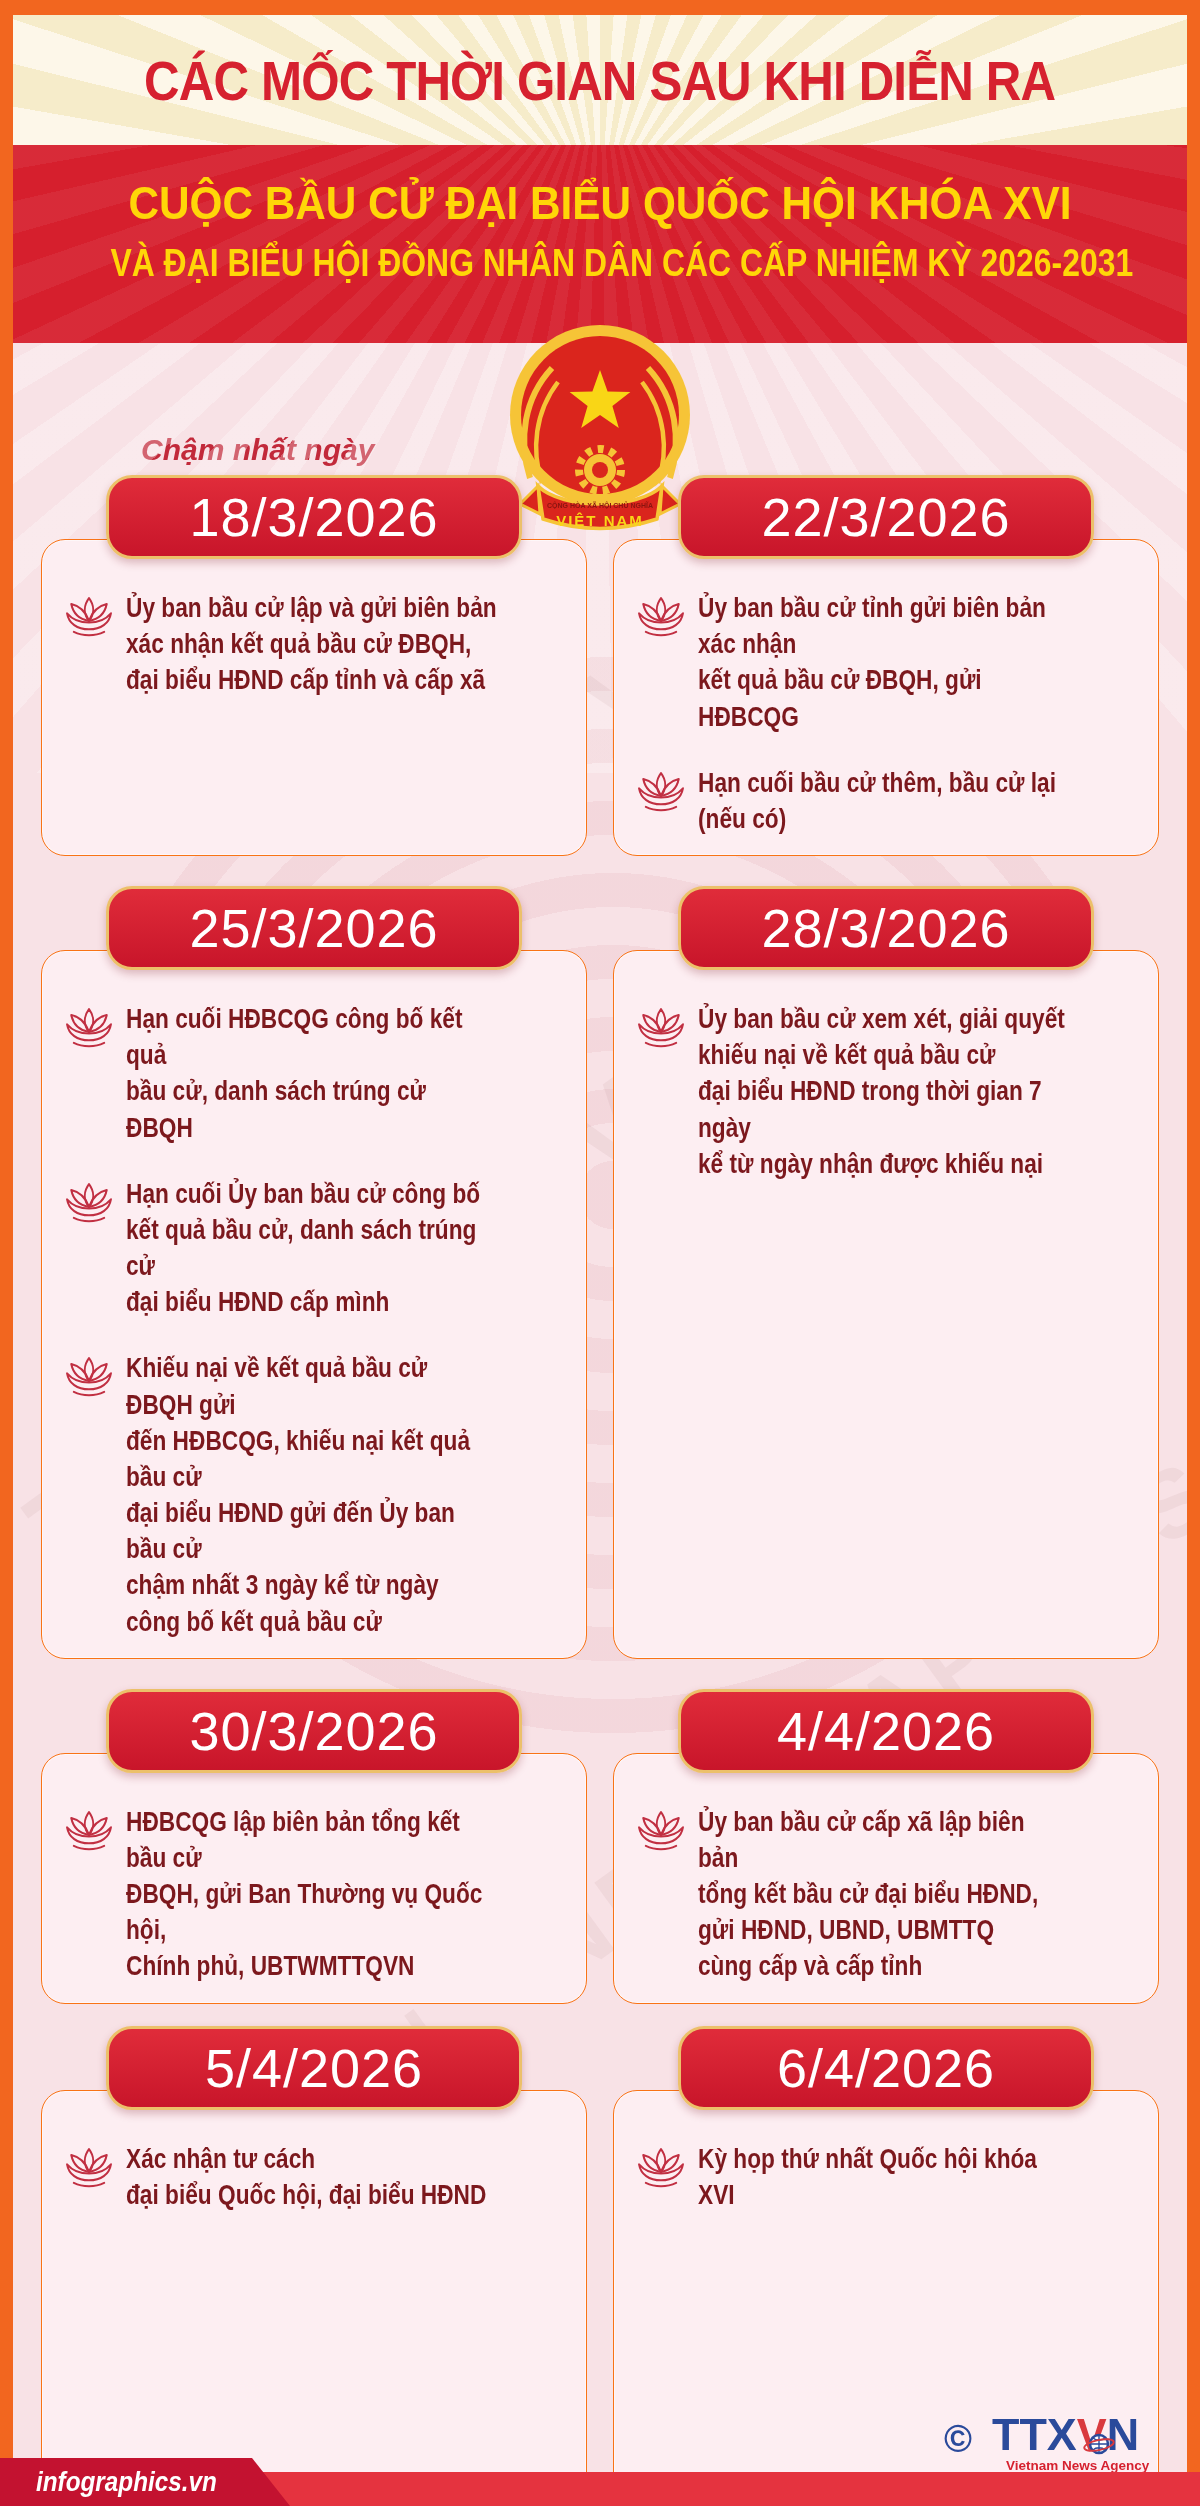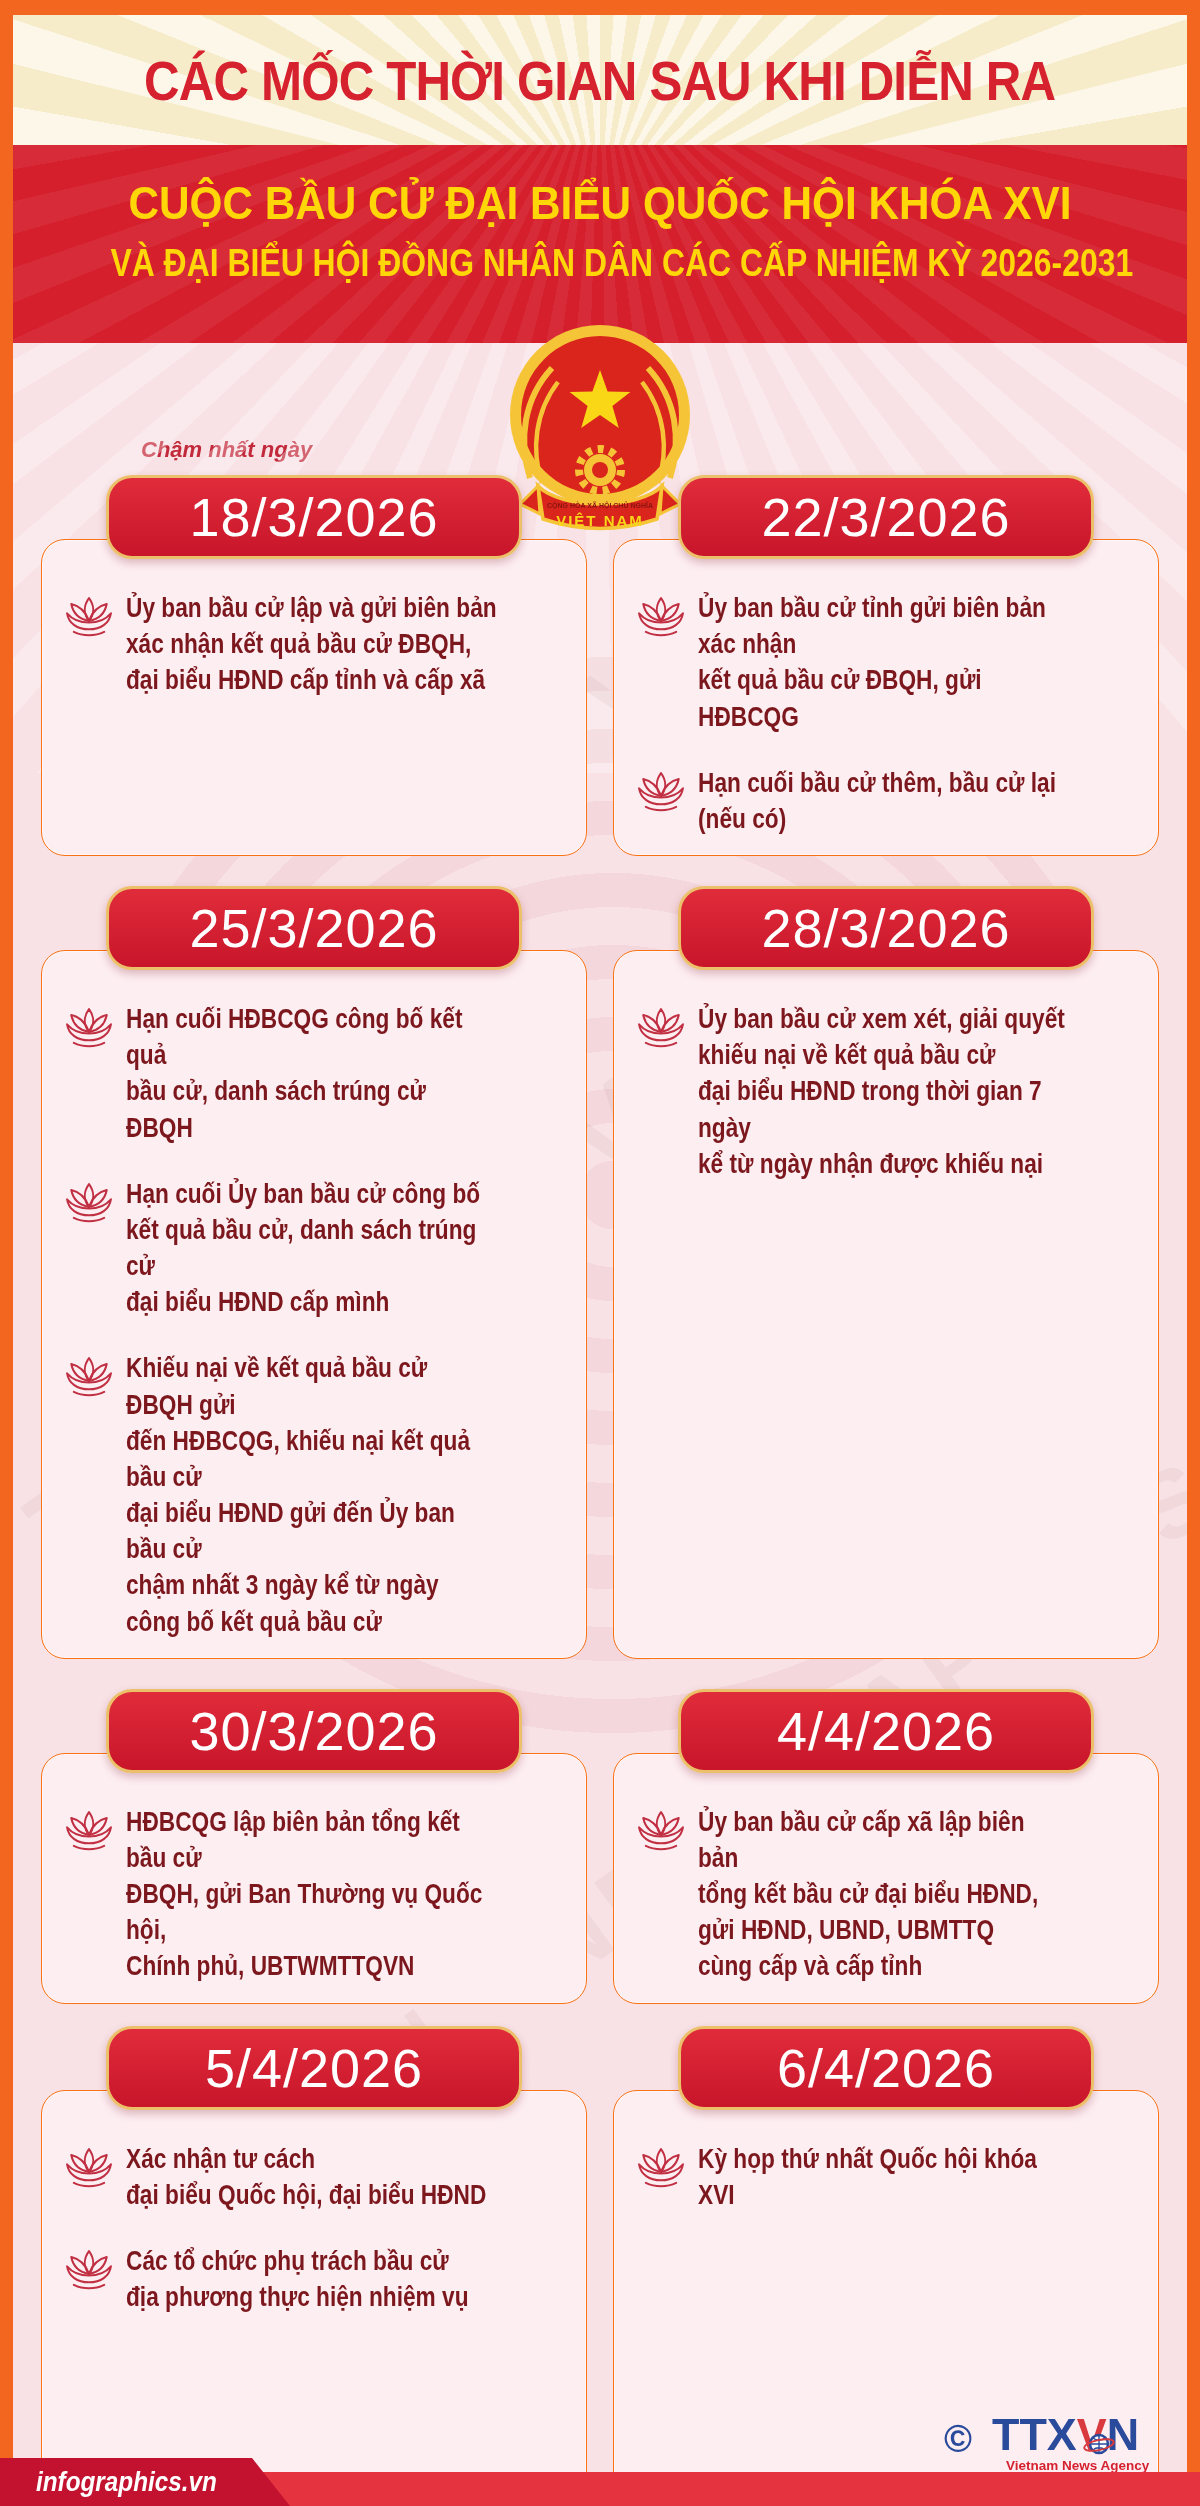--- a/index.html
+++ b/index.html
@@ -30,21 +30,21 @@
   .drum{position:absolute;left:60px;top:640px;width:1080px;height:1080px;border-radius:50%;pointer-events:none;
     background:repeating-radial-gradient(circle at center, rgba(205,120,132,0.10) 0 34px, rgba(205,120,132,0) 34px 72px);}
   .wm{position:absolute;color:rgba(146,78,90,0.07);font-weight:800;letter-spacing:10px;
     transform:rotate(-36deg);pointer-events:none;white-space:nowrap;z-index:2;}
   .wm1{font-size:120px;left:-60px;top:1180px;}
   .wm2{font-size:96px;left:420px;top:1660px;}
   .wm3{font-size:110px;left:560px;top:560px;}
   .wm4{font-size:90px;left:120px;top:2060px;}
 
   
-  .deadline{margin:90px 3px 8px 128px;color:#c2293a;font-size:22px;font-weight:600;font-style:italic;line-height:34px;}
+  .deadline{margin:90px 3px 8px 128px;color:#c2293a;font-size:30px;font-weight:600;font-style:italic;line-height:34px;}
 
   
   .rows{position:relative;z-index:4;padding:0 28px;}
   .row{display:grid;grid-template-columns:1fr 1fr;column-gap:26px;margin-bottom:30px;}
   .row.r3{margin-bottom:22px;}
   .row.r4{margin-bottom:0;}
   .milestone{display:flex;flex-direction:column;}
   .pill{align-self:center;z-index:2;min-width:416px;height:84px;box-sizing:border-box;
     background:linear-gradient(#e02c3a,#c8152a);border:3px solid #ecc06a;border-radius:26px;
     display:flex;align-items:center;justify-content:center;box-shadow:0 4px 8px rgba(120,20,30,0.25);}
@@ -326,33 +326,20 @@
                       <path d="M32 6 C26 14 25 24 32 33 C39 24 38 14 32 6 Z"></path>
                       <path d="M32 33 C28 22 20 15 11 13 C13 23 20 31 32 33 Z"></path>
                       <path d="M32 33 C36 22 44 15 53 13 C51 23 44 31 32 33 Z"></path>
                       <path d="M32 35 C22 35 12 31 6 24 C8 36 18 43 32 43 C46 43 56 36 58 24 C52 31 42 35 32 35 Z"></path>
                       <path d="M14 46 C20 49 26 50 32 50 C38 50 44 49 50 46"></path>
                     </g>
                   </svg>
                 <span class="btext">Xác nhận tư cách
 đại biểu Quốc hội, đại biểu HĐND</span>
               </li>
-              <li>
-                <svg class="lotus" viewBox="0 0 64 52">
-                    <g fill="none" stroke="#c12f42" stroke-width="2.4" stroke-linecap="round" stroke-linejoin="round">
-                      <path d="M32 6 C26 14 25 24 32 33 C39 24 38 14 32 6 Z"></path>
-                      <path d="M32 33 C28 22 20 15 11 13 C13 23 20 31 32 33 Z"></path>
-                      <path d="M32 33 C36 22 44 15 53 13 C51 23 44 31 32 33 Z"></path>
-                      <path d="M32 35 C22 35 12 31 6 24 C8 36 18 43 32 43 C46 43 56 36 58 24 C52 31 42 35 32 35 Z"></path>
-                      <path d="M14 46 C20 49 26 50 32 50 C38 50 44 49 50 46"></path>
-                    </g>
-                  </svg>
-                <span class="btext">Các tổ chức phụ trách bầu cử
-địa phương thực hiện nhiệm vụ</span>
-              </li>
             </ul>
           </div>
         </article>
         <article class="milestone">
           <div class="pill">
               <span>6/4/2026</span>
             </div>
           <div class="card">
             <ul>
               <li>

